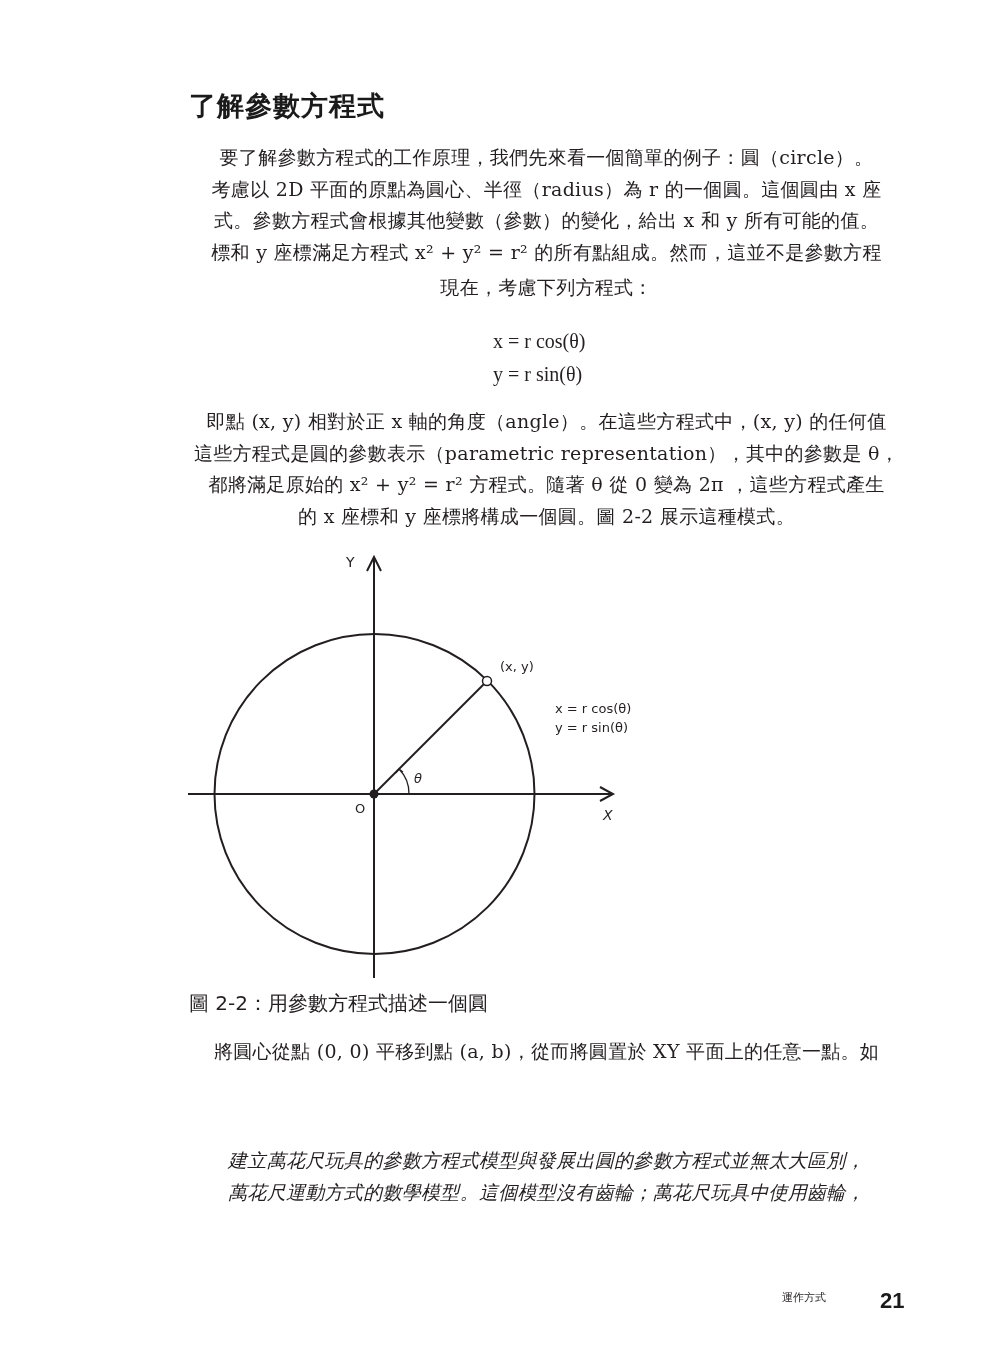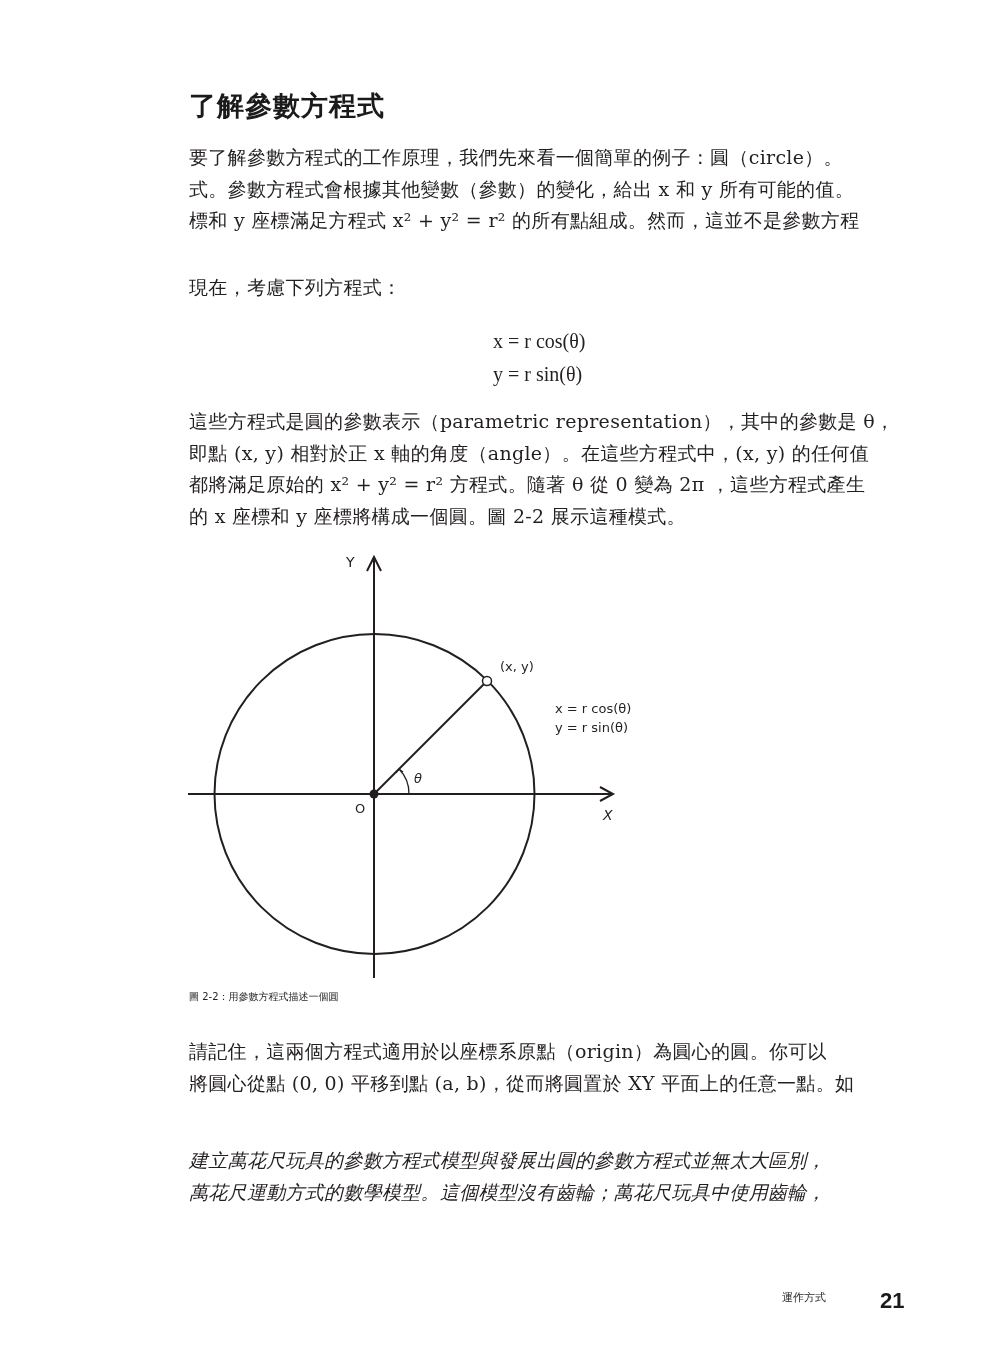--- a/index.html
+++ b/index.html
@@ -12,67 +12,68 @@
   .heading {
     position: absolute; left: 189px; top: 88px;
     font-family: "DejaVu Sans", "Liberation Sans", sans-serif;
     font-weight: bold; font-size: 27px; letter-spacing: 1px; color: #1a1a1a;
   }
   .para {
     position: absolute; left: 189px; width: 715px;
     font-size: 19px; line-height: 31.5px; color: #231f20;
     letter-spacing: 0.3px;
   }
-  .para .line { display: block; white-space: nowrap; height: 31.5px; }
+  .para .line { display: block; white-space: nowrap; height: 31.5px; text-align: center; }
   .eq {
     position: absolute; left: 493px; font-family: "Liberation Serif", serif;
     font-size: 20px; line-height: 33px;
   }
   .eq .line { display: block; white-space: nowrap; }
   .figure { position: absolute; left: 0; top: 540px; width: 1000px; height: 450px; }
   .caption {
     position: absolute; left: 189px; top: 990px;
     font-family: "DejaVu Sans", "Liberation Sans", sans-serif;
-    font-size: 10px; color: #231f20;
+    font-size: 20px; color: #231f20;
   }
   .footer-section {
     position: absolute; left: 782px; top: 1290px;
     font-family: "DejaVu Sans", "Liberation Sans", sans-serif; font-size: 11px; color: #231f20;
   }
   .footer-page {
     position: absolute; left: 880px; top: 1288px;
     font-family: Liberation Sans, sans-serif; font-weight: bold; font-size: 22px; color: #1a1a1a;
   }
   svg text { font-family: "DejaVu Sans", "Liberation Sans", sans-serif; fill: #231f20; }
 </style>
 </head>
 <body>
 
 <div class="page">
 
   <div class="heading">了解參數方程式</div>
 
   <div class="para" style="top:142px;">
     <span class="line">要了解參數方程式的工作原理，我們先來看一個簡單的例子：圓（circle）。</span>
+    <span class="line">考慮以 2D 平面的原點為圓心、半徑（radius）為 r 的一個圓。這個圓由 x 座</span>
     <span class="line">式。參數方程式會根據其他變數（參數）的變化，給出 x 和 y 所有可能的值。</span>
     <span class="line">標和 y 座標滿足方程式 x² + y² = r² 的所有點組成。然而，這並不是參數方程</span>
   </div>
 
   <div class="para" style="top:272px;">
     <span class="line">現在，考慮下列方程式：</span>
   </div>
 
   <div class="eq" style="top:325px;">
     <span class="line" style="font-style:normal;">x = r cos(θ)</span>
     <span class="line">y = r sin(θ)</span>
   </div>
 
   <div class="para" style="top:406px;">
+    <span class="line">即點 (x, y) 相對於正 x 軸的角度（angle）。在這些方程式中，(x, y) 的任何值</span>
     <span class="line">這些方程式是圓的參數表示（parametric representation），其中的參數是 θ，</span>
-    <span class="line">即點 (x, y) 相對於正 x 軸的角度（angle）。在這些方程式中，(x, y) 的任何值</span>
     <span class="line">都將滿足原始的 x² + y² = r² 方程式。隨著 θ 從 0 變為 2π ，這些方程式產生</span>
     <span class="line">的 x 座標和 y 座標將構成一個圓。圖 2-2 展示這種模式。</span>
   </div>
 
   <div class="figure">
     <svg width="1000" height="450" viewBox="0 540 1000 450" xmlns="http://www.w3.org/2000/svg">
 
       <line x1="188" y1="794" x2="612" y2="794" stroke="#231f20" stroke-width="2"></line>
       <polyline points="600,787 613,794 600,801" fill="none" stroke="#231f20" stroke-width="2"></polyline>
 
@@ -96,21 +97,20 @@
       <text x="500" y="671" font-size="13">(x, y)</text>
       <text x="414" y="783" font-size="13" font-style="italic">θ</text>
       <text x="555" y="713" font-size="13">x = r cos(θ)</text>
       <text x="555" y="732" font-size="13">y = r sin(θ)</text>
     </svg>
   </div>
 
   <div class="caption">圖 2-2：用參數方程式描述一個圓</div>
 
   <div class="para" style="top:1036px;">
-    <span class="line">請記住，這兩個方程式適用於以座標系原點（origin）為圓心的圓。你可以</span>
     <span class="line">將圓心從點 (0, 0) 平移到點 (a, b)，從而將圓置於 XY 平面上的任意一點。如</span>
   </div>
 
   <div class="para" style="top:1145px;font-style:italic;">
     <span class="line">建立萬花尺玩具的參數方程式模型與發展出圓的參數方程式並無太大區別，</span>
     <span class="line">萬花尺運動方式的數學模型。這個模型沒有齒輪；萬花尺玩具中使用齒輪，</span>
   </div>
 
   <div class="footer-section">運作方式</div>
   <div class="footer-page">21</div>

